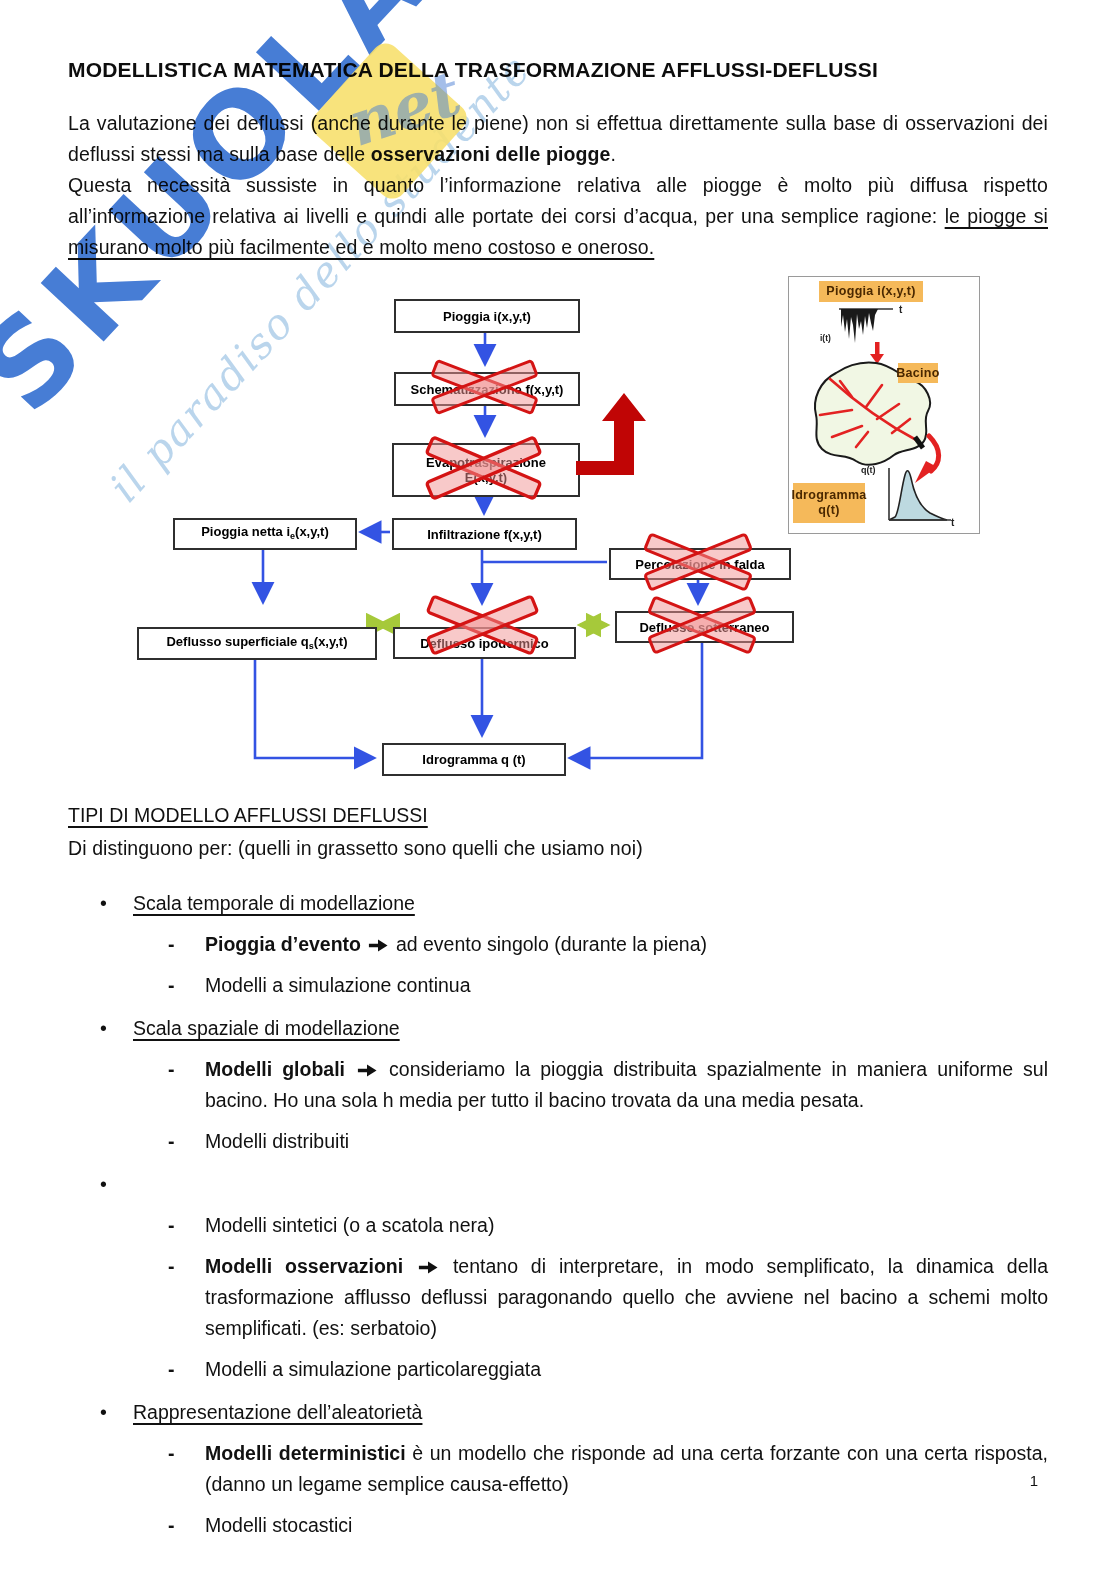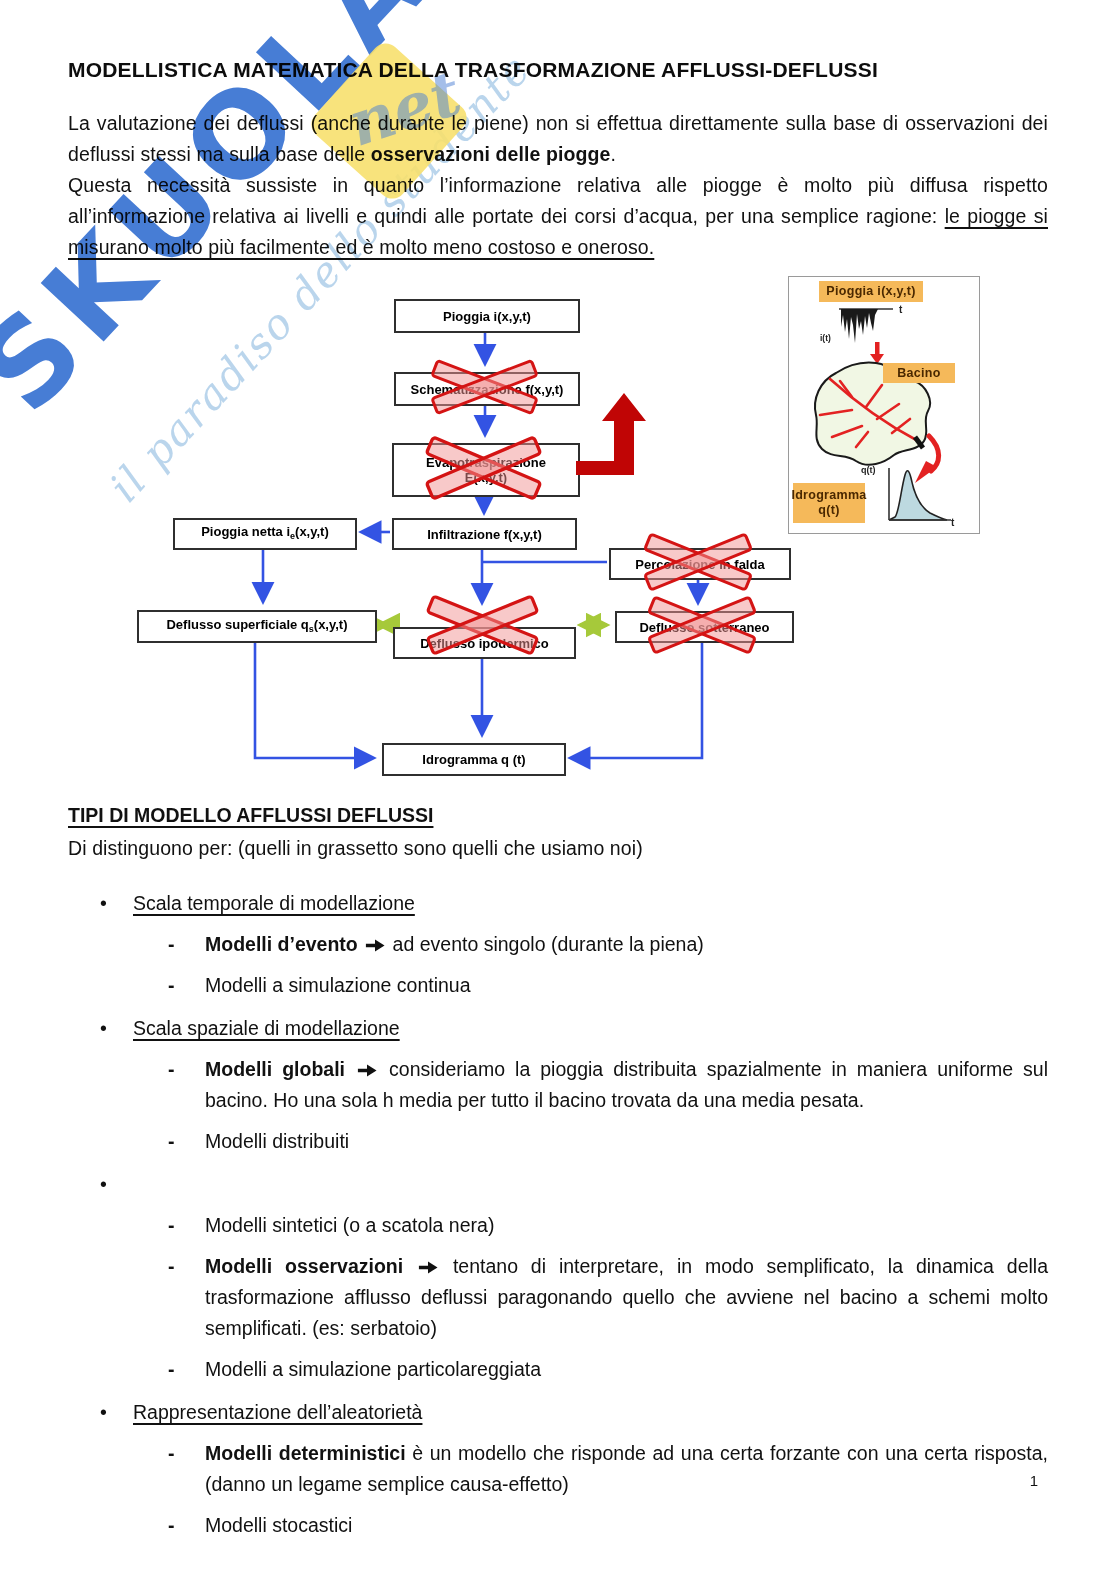--- a/index.html
+++ b/index.html
@@ -17,21 +17,21 @@
   h1{
     font-size:21px;line-height:28px;font-weight:bold;letter-spacing:.2px;
     margin:0 0 24px 0;color:#0d0d0d;
   }
   p{margin:0;font-size:19.5px;line-height:31px;letter-spacing:.1px;}
   .just{text-align:justify;}
   p b{font-weight:bold;}
   u{text-decoration:underline;text-decoration-thickness:1.5px;text-underline-offset:4px;}
   .bi{font-weight:bold;font-style:italic;}
   h2{
-    font-size:19.5px;font-weight:bold;margin:16px 0 6px 0;
+    font-size:19.5px;font-weight:normal;margin:16px 0 6px 0;
     text-decoration:underline;text-decoration-thickness:1.8px;text-underline-offset:4px;
   }
   .intro{margin-bottom:24px;}
   
   .figure{position:relative;width:850px;height:515px;margin:10px 0 12px 62px;}
   .connectors{position:absolute;left:0;top:0;width:850px;height:515px;z-index:1;}
   .fbox{
     position:absolute;z-index:2;background:#fff;border:2px solid #2f2f2f;
     display:flex;align-items:center;justify-content:center;text-align:center;
     font-size:13px;font-weight:bold;line-height:15px;color:#000;
@@ -149,21 +149,21 @@
       </div>
 
       <div class="fbox" style="left:262px;top:245px;width:181px;height:28px">
           <span>Infiltrazione f(x,y,t)</span>
         </div>
 
       <div class="fbox" style="left:479px;top:275px;width:178px;height:28px">
           <span>Percolazione in falda</span>
         </div>
 
-      <div class="fbox" style="left:7px;top:337px;width:236px;height:29px">
+      <div class="fbox" style="left:7px;top:354px;width:236px;height:29px">
         <span><span>Deflusso superficiale q</span><sub>s</sub><span>(x,y,t)</span></span>
       </div>
 
       <div class="fbox" style="left:263px;top:354px;width:179px;height:28px">
           <span>Deflusso ipodermico</span>
         </div>
 
       <div class="fbox" style="left:485px;top:338px;width:175px;height:28px">
           <span>Deflusso sotterraneo</span>
         </div>
@@ -250,21 +250,21 @@
             <path d="M28,82 L58,71"></path>
             <path d="M48,42 L36,26"></path>
             <path d="M62,52 L78,30"></path>
             <path d="M73,64 L95,49"></path>
             <path d="M88,78 L106,64"></path>
             <path d="M52,92 L64,77"></path>
           </g>
           <path d="M111,82 L119,93" stroke="#111" stroke-width="5"></path>
         </svg>
 
-        <div class="olabel" style="left:94px;top:86px;width:72px;height:20px">Bacino</div>
+        <div class="olabel" style="left:109px;top:86px;width:40px;height:20px">Bacino</div>
 
         <svg style="left:118px;top:156px" width="38" height="54" viewBox="0 0 38 54">
           <path d="M22,3 C35,16 34,30 24,38" stroke="#e32222" stroke-width="5" fill="none" stroke-linecap="round"></path>
           <polygon points="30,34 8,50 19,28" fill="#e32222"></polygon>
         </svg>
 
         <svg style="left:92px;top:186px" width="78" height="64" viewBox="0 0 78 64">
           <path d="M8,57 L14,54 C18,50 20,26 24,12 C26,5 28,7 30,15 C33,30 39,44 49,50 C57,54 62,56 66,57 Z" fill="#bdd9e0" stroke="#222" stroke-width="1.6"></path>
           <line x1="8" y1="5" x2="8" y2="57" stroke="#333" stroke-width="1.6"></line>
           <line x1="8" y1="57" x2="70" y2="57" stroke="#333" stroke-width="1.6"></line>
@@ -283,21 +283,21 @@
     <p class="intro">Di distinguono per: (quelli in grassetto sono quelli che usiamo noi)</p>
 
     <div class="bullets">
         <div class="bullet-group">
           <div class="bullet-line">
             <span class="bdot">•</span>
             <span class="btitle">Scala temporale di modellazione</span>
           </div>
           <div class="sub-item">
             <span class="dash">-</span>
-            <span class="sub-text"><b>Modelli d’evento</b> <svg class="arrow-glyph" viewBox="0 0 22 14" width="20" height="13">
+            <span class="sub-text"><b>Pioggia d’evento</b> <svg class="arrow-glyph" viewBox="0 0 22 14" width="20" height="13">
                 <path d="M1,5.2 H11 V0.5 L21.5,7 L11,13.5 V8.8 H1 Z" fill="#111"></path>
               </svg> <span>ad evento singolo (durante la piena)</span></span>
           </div>
           <div class="sub-item">
             <span class="dash">-</span>
             <span class="sub-text"><span>Modelli a simulazione continua</span></span>
           </div>
         </div>
         <div class="bullet-group">
           <div class="bullet-line">

